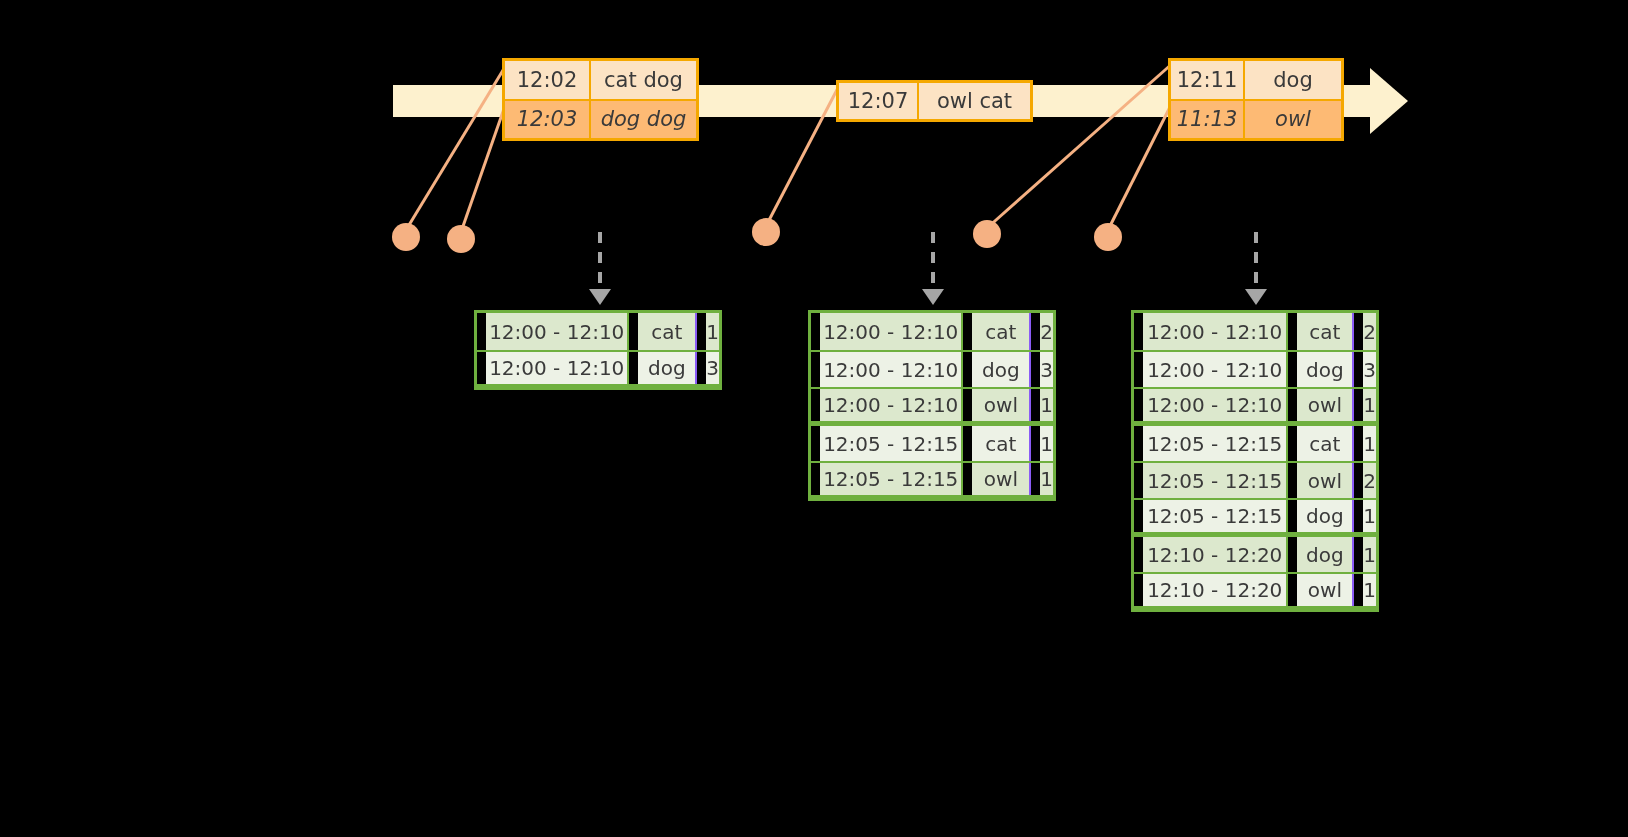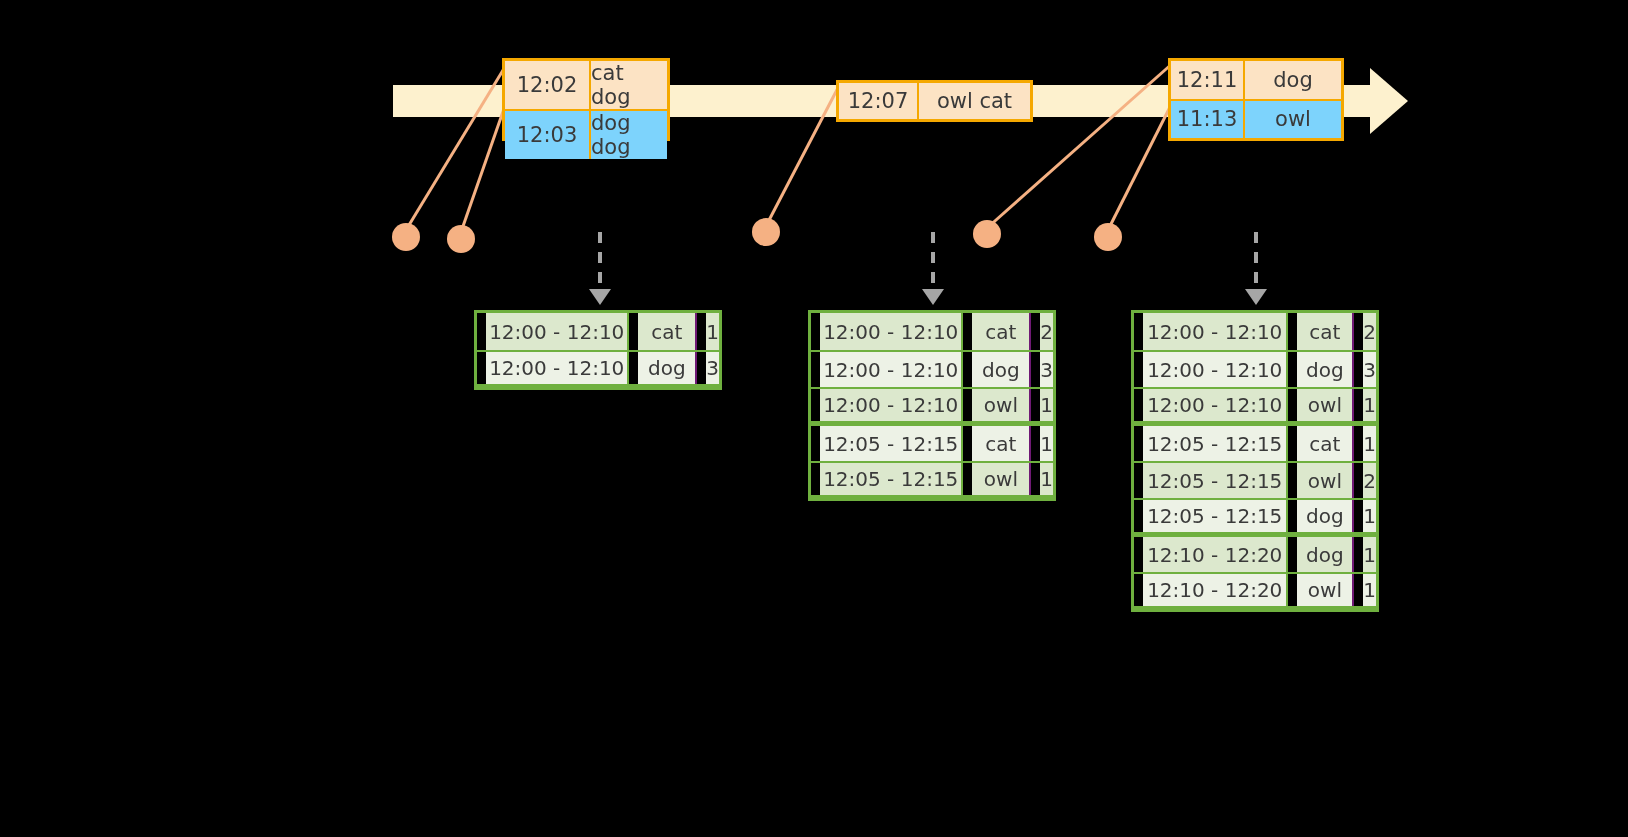--- a/index.html
+++ b/index.html
@@ -19,37 +19,37 @@
   
   .event-box{position:absolute;border:3px solid #F5A800;box-sizing:border-box;
              display:flex;flex-direction:column;}
   .event-row{display:flex;flex:1;}
   .event-row + .event-row{border-top:2px solid #F5A800;}
   .ev-time,.ev-words{display:flex;align-items:center;justify-content:center;
              font-size:21px;color:#3a3a3a;box-sizing:border-box;}
   .ev-time{width:86px;border-right:2px solid #F5A800;}
   .ev-words{flex:1;}
   .shade-a .ev-time,.shade-a .ev-words{background:#FCE3C4;}
-  .shade-b .ev-time,.shade-b .ev-words{background:#7dd3fc;}
-
-  #event-box-1{left:502px;top:58px;width:168px;height:83px;}
+  .shade-b .ev-time,.shade-b .ev-words{background:#fdba74;font-style:italic;}
+
+  #event-box-1{left:502px;top:58px;width:197px;height:83px;}
   #event-box-2{left:836px;top:80px;width:197px;height:42px;text-align:center;}
   #event-box-3{left:1168px;top:58px;width:176px;height:83px;}
   #event-box-2 .ev-time{width:80px;}
   #event-box-3 .ev-time{width:74px;}
 
   
   .result-table{position:absolute;border:3px solid #6FB03F;box-sizing:border-box;}
   .rt-row{display:flex;height:37px;box-sizing:border-box;}
   .rt-row + .rt-row{border-top:2px solid #6FB03F;}
   .rt-row.group-end{border-bottom:3px solid #6FB03F;}
   .rt-win,.rt-key,.rt-cnt{display:flex;align-items:center;justify-content:center;
              font-size:20px;color:#3a3a3a;box-sizing:border-box;margin-left:9px;}
   .rt-win{width:144px;border-right:2px solid #6FB03F;}
-  .rt-key{width:59px;border-right:2px solid #701a75;}
+  .rt-key{width:59px;border-right:2px solid #8b5cf6;}
   .rt-cnt{flex:1;}
   .rt-row.alt-a .rt-win,.rt-row.alt-a .rt-key,.rt-row.alt-a .rt-cnt{background:#DCE8CD;}
   .rt-row.alt-b .rt-win,.rt-row.alt-b .rt-key,.rt-row.alt-b .rt-cnt{background:#EDF2E6;}
 
   #result-table-1{left:474px;top:310px;width:248px;}
   #result-table-2{left:808px;top:310px;width:248px;}
   #result-table-3{left:1131px;top:310px;width:248px;}
   #result-table-3 .rt-win{width:146px;}
   #result-table-3 .rt-key{width:57px;}
 

